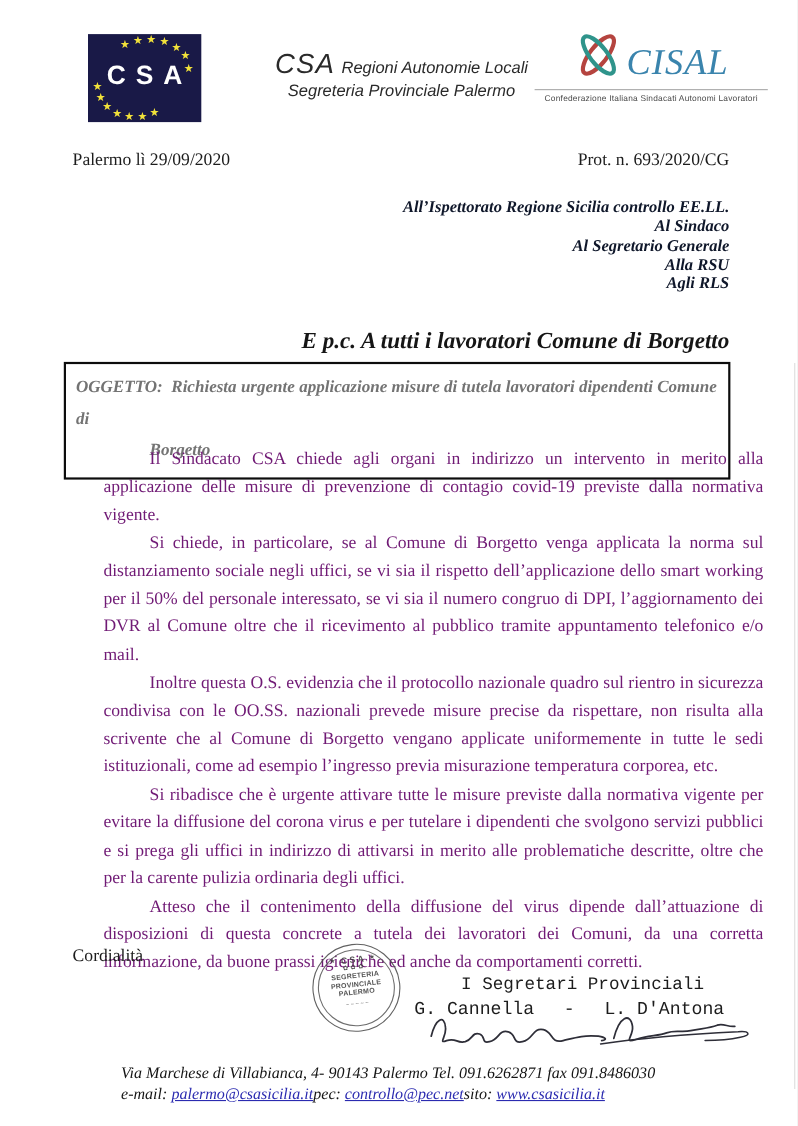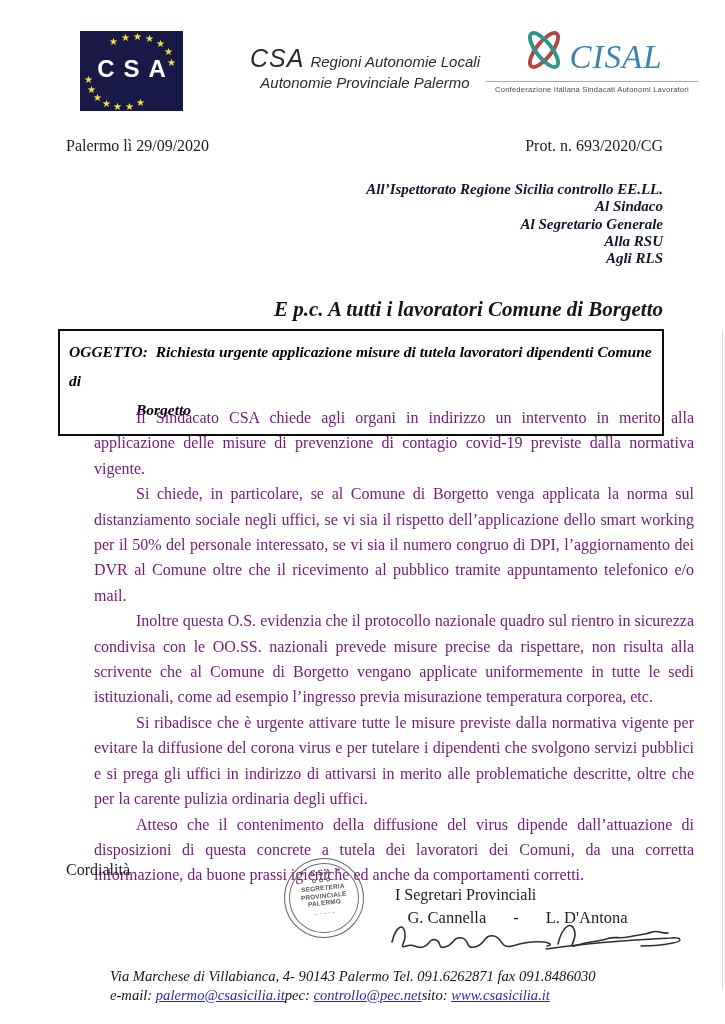--- a/index.html
+++ b/index.html
@@ -46,21 +46,21 @@
     font-weight:bold;font-style:italic;font-size:15px;line-height:17.3px;color:#0f172a;
   }
   .cc-line{
     position:absolute;top:297px;right:62px;text-align:right;
     font-weight:bold;font-style:italic;font-size:21px;color:#151515;
   }
   
   .subject-box{
     position:absolute;top:329px;left:58px;width:585px;
     border:2px solid #0c0c0c;padding:6px 8px 10px 9px;
-    font-weight:bold;font-style:italic;font-size:15.5px;line-height:29px;color:#000000;
+    font-weight:bold;font-style:italic;font-size:15.5px;line-height:29px;color:#737373;
   }
   .subject-line2{margin-left:67px;}
   
   .body-block{
     position:absolute;top:405px;left:63px;width:600px;
     font-size:16px;line-height:25.4px;text-align:justify;color:#701a75;margin-left:31px;
   }
   .body-block p{margin:0;text-indent:42px;}
   
   .salutation{position:absolute;top:861px;left:66px;font-size:16px;}
@@ -72,21 +72,21 @@
   .stamp-inner{
     position:absolute;inset:4px;border:1px solid #5a5a5a;border-radius:50%;
     text-align:center;font-family:"Liberation Sans",sans-serif;
   }
   .stamp-top{font-size:8px;font-weight:bold;letter-spacing:2px;margin-top:4px;}
   .stamp-top::before{content:"\2605  ";font-size:5px;vertical-align:2px;}
   .stamp-top::after{content:"  \2605";font-size:5px;vertical-align:2px;}
   .stamp-dots{font-size:6px;letter-spacing:2px;line-height:7px;}
   .stamp-line{font-size:6.4px;font-weight:bold;line-height:7.6px;letter-spacing:.2px;}
   .stamp-arc{font-size:5px;letter-spacing:1.5px;margin-top:3px;color:#565656;}
-  .sig-block{position:absolute;left:395px;top:886px;width:245px;text-align:left;}
+  .sig-block{position:absolute;left:395px;top:886px;width:245px;text-align:right;font-family:Liberation Mono, monospace;}
   .sig-title{font-size:16px;}
   .sig-names{display:flex;justify-content:center;gap:0;font-size:16.5px;margin-top:4px;white-space:nowrap;}
   .sig-dash{margin:0 27px;}
   .sig-svg{position:absolute;left:386px;top:912px;}
   
   .footer{
     position:absolute;top:967px;left:110px;right:60px;
     font-style:italic;font-size:14.6px;line-height:18.6px;color:#141414;
   }
   .footer a{color:#2b2bb0;text-decoration:underline;}
@@ -114,21 +114,21 @@
         <span class="star" style="left: 33px; top: 71px;">★</span>
         <span class="star" style="left: 45px; top: 71px;">★</span>
         <span class="star" style="left: 56px; top: 67px;">★</span>
       </div>
   </div>
 
   <div class="org-block">
     <div class="org-line1">
       <span class="org-csa">CSA</span><span class="org-rest">Regioni Autonomie Locali</span>
     </div>
-    <div class="org-line2">Autonomie Provinciale Palermo</div>
+    <div class="org-line2">Segreteria Provinciale Palermo</div>
   </div>
 
   <div class="cisal-block">
     <div class="cisal-row">
       <svg width="46" height="52" viewBox="0 0 60 66">
         <ellipse cx="30" cy="33" rx="10" ry="27" fill="none" stroke="#b5443f" stroke-width="5" transform="rotate(38 30 33)"></ellipse>
         <ellipse cx="30" cy="33" rx="10" ry="27" fill="none" stroke="#2f948b" stroke-width="5" transform="rotate(-38 30 33)"></ellipse>
       </svg>
       <span class="cisal-name">CISAL</span>
     </div>

